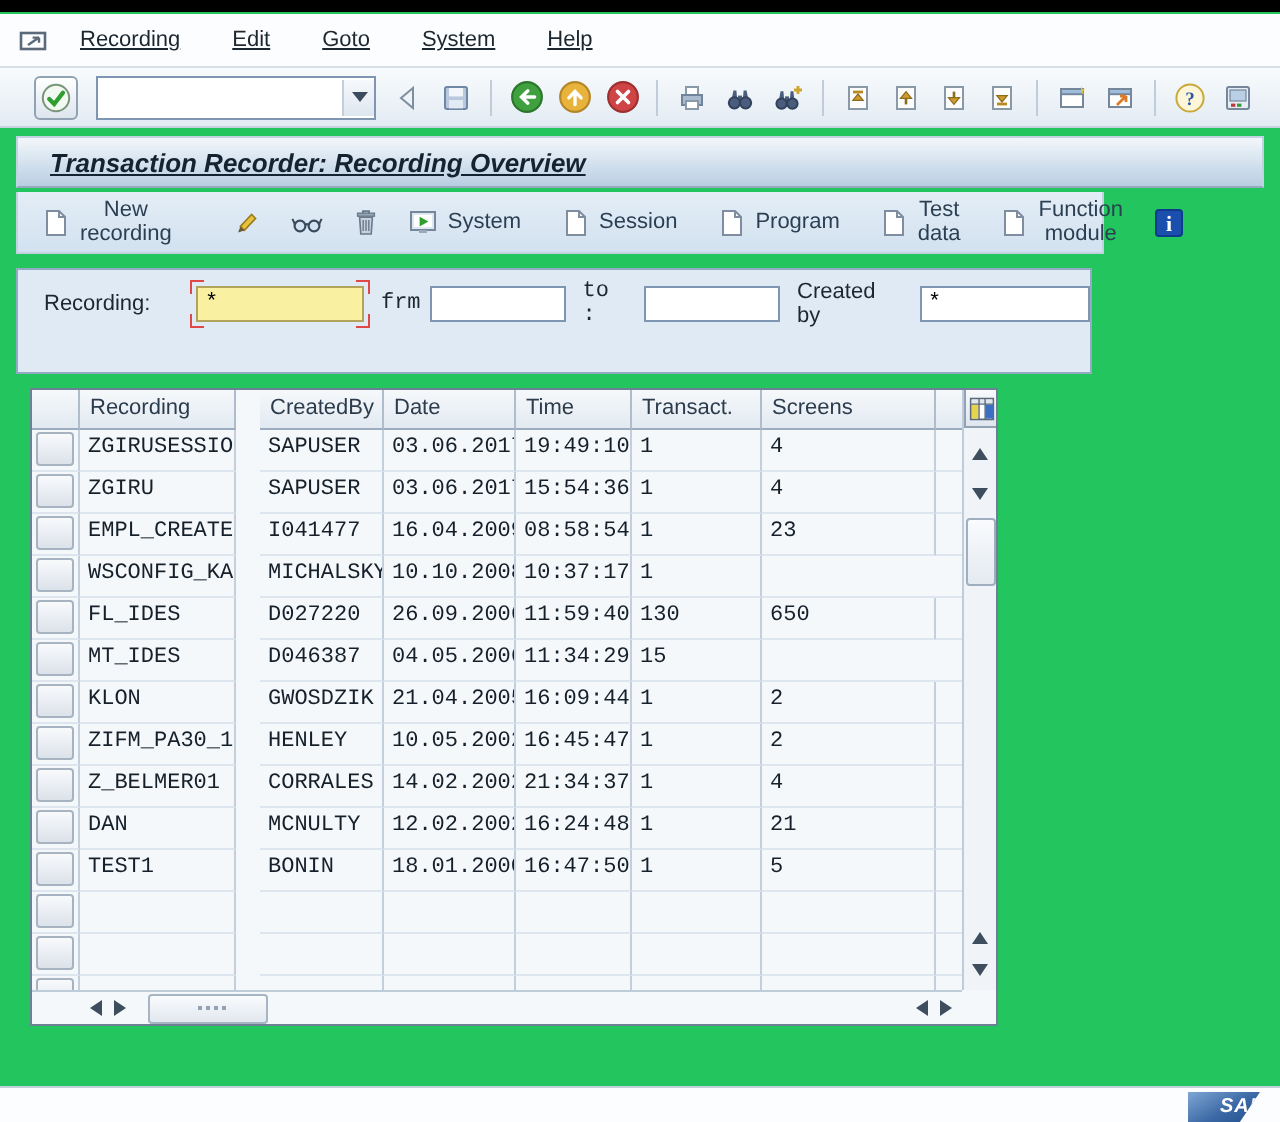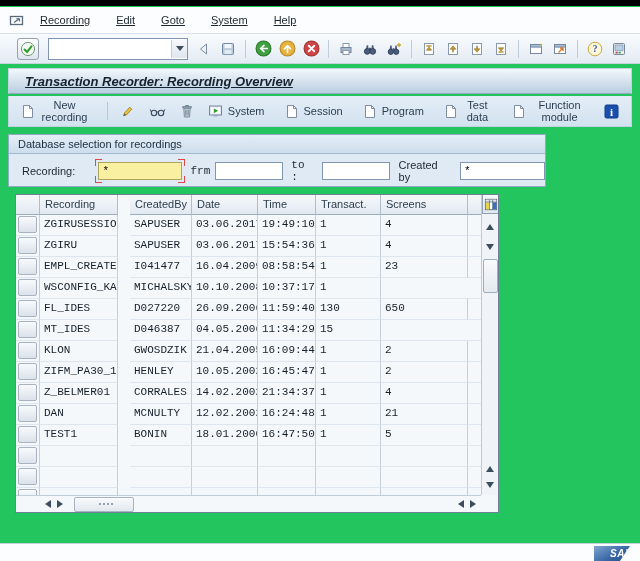--- a/index.html
+++ b/index.html
@@ -28,21 +28,21 @@
              justify-content:center;background:linear-gradient(#f6f9fc,#dee6ef);}
   .tri-dn-s{width:0;height:0;border-left:4px solid transparent;border-right:4px solid transparent;border-top:5px solid #3c4c5c;}
 
   
   .titlebar{position:absolute;left:8px;top:62px;width:624px;height:26px;
             background:linear-gradient(#f2f7fb,#b9cee2);border:1px solid #c2d2e0;border-bottom:1px solid #93aac0;
             display:flex;align-items:center;box-sizing:border-box;}
   .titlebar span{font-size:13px;font-weight:bold;font-style:italic;color:#15222f;padding-left:16px;text-decoration:underline;}
 
   
-  .apptoolbar{position:absolute;left:8px;top:90px;width:624px;height:31px;
+  .apptoolbar{position:absolute;left:8px;top:90px;width:544px;height:31px;
               background:linear-gradient(#e3edf6,#d3e2f0);border:1px solid #c2d2e0;border-top:none;
               display:flex;align-items:center;box-sizing:border-box;padding:0 8px;}
   .abtn{display:inline-flex;align-items:center;gap:5px;border:none;background:transparent;
         font-size:11px;color:#2c3f52;padding:2px 4px;margin-right:12px;font-family:"Liberation Sans",sans-serif;}
   .abtn.icon-only{margin-right:6px;}
   .asep{width:1px;height:18px;background:#b9c7d5;margin:0 8px 0 2px;}
   .info-btn{margin-left:auto;margin-right:4px;border:none;background:transparent;display:inline-flex;padding:0;}
 
   
   .selpanel{position:absolute;left:8px;top:128px;width:538px;height:53px;box-sizing:border-box;
@@ -359,21 +359,20 @@
       <span>
         <svg width="15" height="15" viewBox="0 0 15 15">
           <rect x="1" y="1" width="13" height="13" rx="1.5" fill="#1b4fae" stroke="#0e3a8c"></rect>
           <text x="7.5" y="11.5" text-anchor="middle" font-size="11" font-weight="bold" fill="#fff" font-family="Liberation Serif,serif">i</text>
         </svg>
       </span>
     </button>
   </div>
 
   <div class="selpanel">
-    <div class="selpanel-title">Database selection for recordings</div>
     <div class="selrow">
       <span class="lbl" style="width:80px;">Recording:</span>
       <span class="focus">
         <span class="fc tl"></span>
         <span class="fc tr"></span>
         <span class="fc bl"></span>
         <span class="fc br"></span>
         <input class="field yellow" style="width: 76px;" value="*">
       </span>
       <span class="lbl mono" style="margin:0 5px 0 2px;">frm</span>

